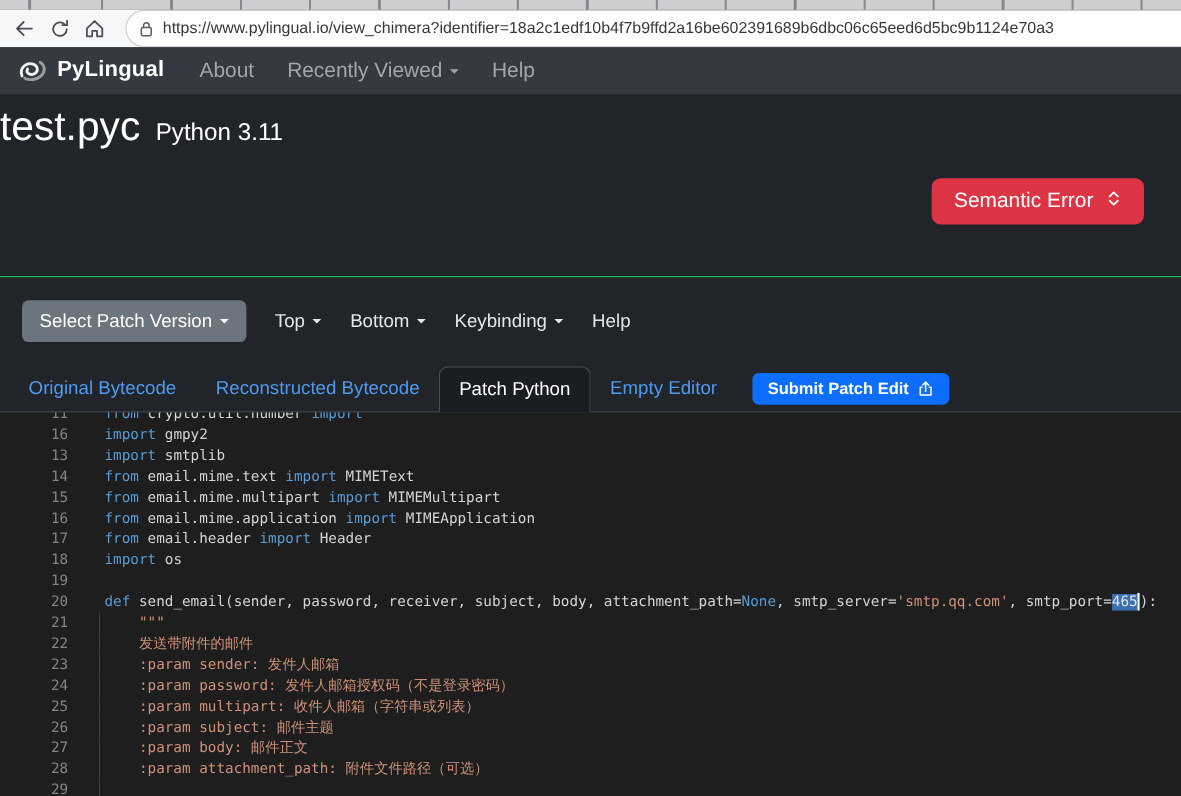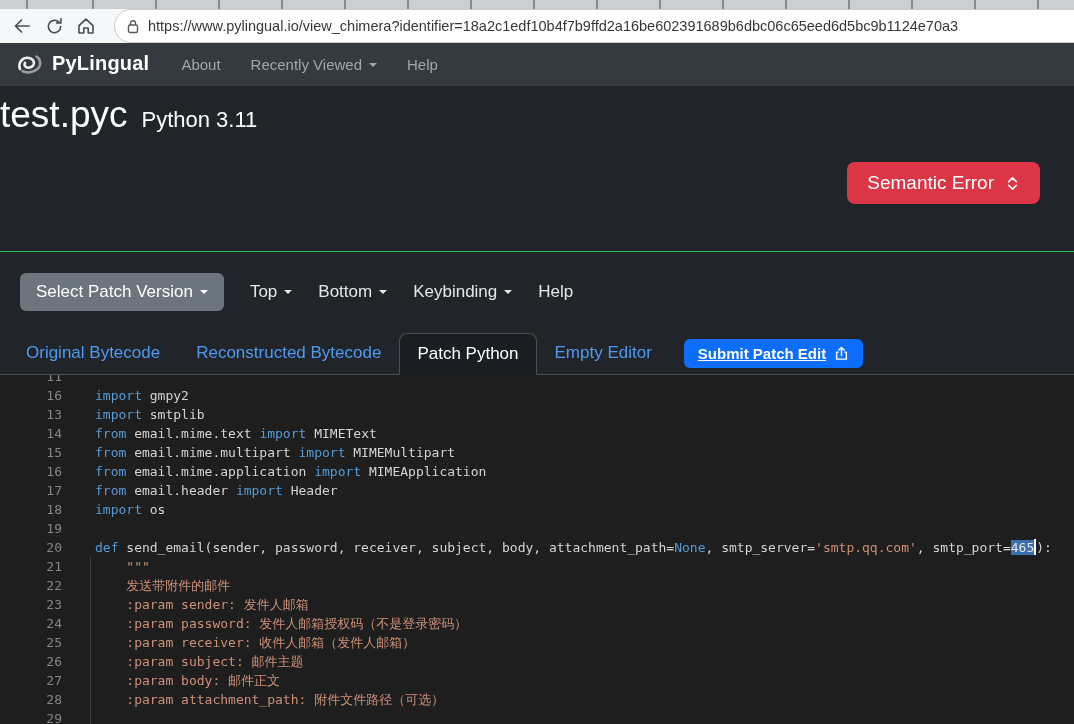--- a/index.html
+++ b/index.html
@@ -17,49 +17,49 @@
   #url-bar { flex:1; height:34px; margin-left:12px; margin-right:-16px; background:#fff;
     border:1px solid #c9ccd0; border-radius:17px; display:flex; align-items:center; padding:0 12px; }
   #url-input { flex:1; border:none; outline:none; font-size:14.5px; color:#35373a;
     font-family:"Liberation Sans",sans-serif; background:transparent; margin-left:9px; white-space:nowrap; }
 
   
   #navbar { height:43px; background:#343a40; display:flex; align-items:center; padding:0 16px; flex:none; }
   #brand { display:flex; align-items:flex-start; gap:9px; }
   #brand-name { color:#ffffff; font-size:20px; font-weight:700; letter-spacing:.2px; }
   #nav-links { display:flex; align-items:center; margin-left:32px; gap:30px; }
-  .nav-item { color:#a0a6ab; font-size:15px; display:flex; align-items:center; cursor:pointer; }
+  .nav-item { color:#a0a6ab; font-size:19px; display:flex; align-items:center; cursor:pointer; }
   .caret { width:0; height:0; border-left:4px solid transparent; border-right:4px solid transparent;
     border-top:4.5px solid currentColor; display:inline-block; margin-left:7px; }
 
   
   #hero { height:165px; background:#212529; flex:none; }
   #hero-title { text-align:left; padding:8px 14px 0 0; color:#fff; }
   #file-name { font-size:37px; font-weight:500; }
   #py-version { font-size:22px; margin-left:14px; }
   #hero-btn-row { text-align:right; padding-right:34px; margin-top:26px; }
   #semantic-btn { background:#dc3545; color:#fff; border:none; border-radius:8px; font-size:19px;
-    padding:10px 20px; display:inline-flex; align-items:center; gap:11px; cursor:pointer;
+    padding:10px 20px; display:inline-flex; align-items:flex-start; gap:11px; cursor:pointer;
     font-family:inherit; }
 
   
   #lower { border-top:1px solid #22c55e; flex:none; }
   #menu-bar { height:80px; display:flex; align-items:center; padding-left:20px; gap:26px; }
   #select-patch-btn { background:#6c757d; color:#fff; border:none; border-radius:6px; font-size:17px;
     padding:9px 16px; display:inline-flex; align-items:center; cursor:pointer; font-family:inherit; }
   .menu-item { color:#e4e7ea; font-size:17px; display:flex; align-items:center; cursor:pointer; }
 
   #tab-bar { height:43px; border-bottom:1px solid #4a4f54; display:flex; align-items:center; padding-left:8px; }
   .tab { color:#4e9af1; font-size:17px; padding:9px 17px; cursor:pointer; height:100%;
     display:flex; align-items:center; border:1px solid transparent; }
   .tab.active { color:#ffffff; background:#1a1d21; border:1px solid #4a4f54;
     border-bottom:1px solid #1a1d21; border-radius:8px 8px 0 0; margin-bottom:-1px; }
   #submit-btn { background:#0d6efd; color:#fff; border:none; border-radius:6px; font-size:15px;
     font-weight:700; padding:6px 14px; margin-left:14px; display:inline-flex; align-items:center;
-    gap:8px; cursor:pointer; font-family:inherit;text-decoration:underline; }
+    gap:8px; cursor:pointer; font-family:inherit; }
 
   
   #editor { flex:1; background:#1e1e1e; overflow:hidden; position:relative;
     font-family:"DejaVu Sans Mono","Liberation Mono",monospace; font-size:13px; line-height:19px; }
   #editor-lines { margin-top:-8px; }
   .code-line { display:flex; height:19px; white-space:pre; position:relative; }
   .ln { width:62px; text-align:right; color:#858585; flex:none; user-select:none; }
   .code { margin-left:33px; position:relative; }
   .code-line.guide::before { content:""; position:absolute; left:90px; top:0; height:19px;
     width:1px; background:#3f3f3f; }
@@ -196,35 +196,35 @@
               <path d="M4.5 6.5 H2.8 V14 H13.2 V6.5 H11.5"></path>
               <path d="M8 10.3 V1.8 M5.2 4.3 L8 1.5 L10.8 4.3"></path>
             </svg>
         </span>
       </button>
     </div>
   </div>
 
   <div id="editor">
     <div id="editor-lines">
-        <div class="code-line"><span class="ln">11</span></div>
+        <div class="code-line"><span class="ln">11</span><span class="code"><span class="tok-kw">from</span><span class="tok-pl"> crypto.util.number </span><span class="tok-kw">import</span></span></div>
         <div class="code-line"><span class="ln">16</span><span class="code"><span class="tok-kw">import</span><span class="tok-pl"> gmpy2</span></span></div>
         <div class="code-line"><span class="ln">13</span><span class="code"><span class="tok-kw">import</span><span class="tok-pl"> smtplib</span></span></div>
         <div class="code-line"><span class="ln">14</span><span class="code"><span class="tok-kw">from</span><span class="tok-pl"> email.mime.text </span><span class="tok-kw">import</span><span class="tok-pl"> MIMEText</span></span></div>
         <div class="code-line"><span class="ln">15</span><span class="code"><span class="tok-kw">from</span><span class="tok-pl"> email.mime.multipart </span><span class="tok-kw">import</span><span class="tok-pl"> MIMEMultipart</span></span></div>
         <div class="code-line"><span class="ln">16</span><span class="code"><span class="tok-kw">from</span><span class="tok-pl"> email.mime.application </span><span class="tok-kw">import</span><span class="tok-pl"> MIMEApplication</span></span></div>
         <div class="code-line"><span class="ln">17</span><span class="code"><span class="tok-kw">from</span><span class="tok-pl"> email.header </span><span class="tok-kw">import</span><span class="tok-pl"> Header</span></span></div>
         <div class="code-line"><span class="ln">18</span><span class="code"><span class="tok-kw">import</span><span class="tok-pl"> os</span></span></div>
         <div class="code-line"><span class="ln">19</span><span class="code"></span></div>
         <div class="code-line"><span class="ln">20</span><span class="code"><span class="tok-kw">def</span><span class="tok-pl"> send_email(sender, password, receiver, subject, body, attachment_path=</span><span class="tok-kw">None</span><span class="tok-pl">, smtp_server=</span><span class="tok-str">'smtp.qq.com'</span><span class="tok-pl">, smtp_port=</span><span class="tok-sel">465</span><span class="tok-cur"></span><span class="tok-pl">):</span></span></div>
         <div class="code-line guide"><span class="ln">21</span><span class="code"><span class="tok-str">    """</span></span></div>
         <div class="code-line guide"><span class="ln">22</span><span class="code"><span class="tok-str">    发送带附件的邮件</span></span></div>
         <div class="code-line guide"><span class="ln">23</span><span class="code"><span class="tok-str">    :param sender: 发件人邮箱</span></span></div>
         <div class="code-line guide"><span class="ln">24</span><span class="code"><span class="tok-str">    :param password: 发件人邮箱授权码（不是登录密码）</span></span></div>
-        <div class="code-line guide"><span class="ln">25</span><span class="code"><span class="tok-str">    :param receiver: 收件人邮箱（发件人邮箱）</span></span></div>
+        <div class="code-line guide"><span class="ln">25</span><span class="code"><span class="tok-str">    :param multipart: 收件人邮箱（字符串或列表）</span></span></div>
         <div class="code-line guide"><span class="ln">26</span><span class="code"><span class="tok-str">    :param subject: 邮件主题</span></span></div>
         <div class="code-line guide"><span class="ln">27</span><span class="code"><span class="tok-str">    :param body: 邮件正文</span></span></div>
         <div class="code-line guide"><span class="ln">28</span><span class="code"><span class="tok-str">    :param attachment_path: 附件文件路径（可选）</span></span></div>
         <div class="code-line guide"><span class="ln">29</span><span class="code"></span></div>
       </div>
   </div>
 
 </div>
 
 </body></html>

